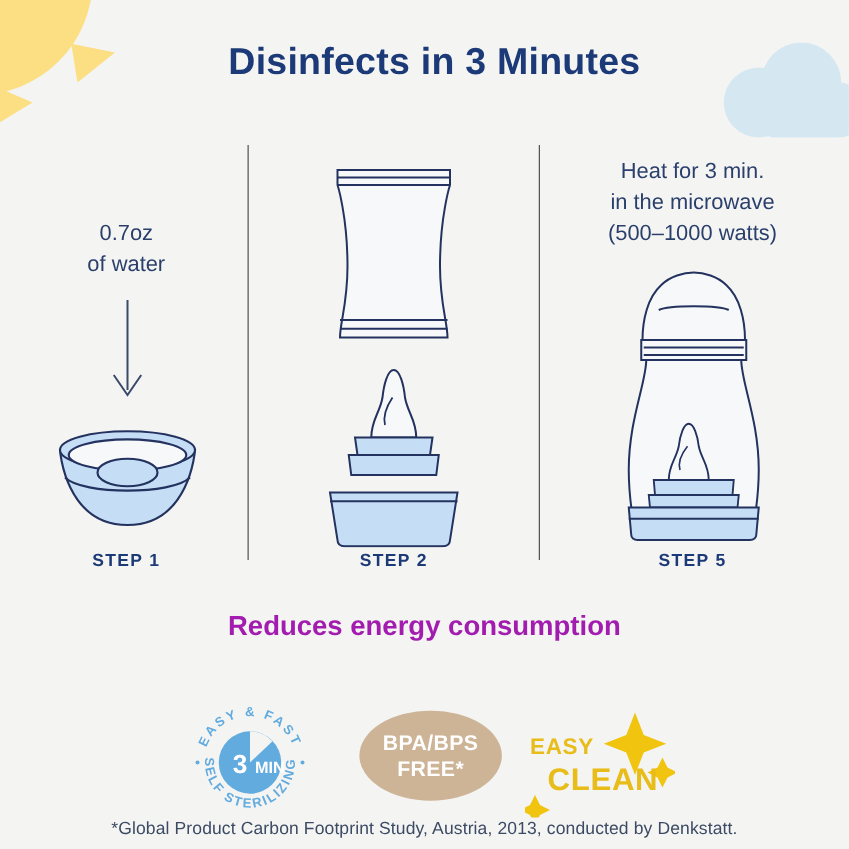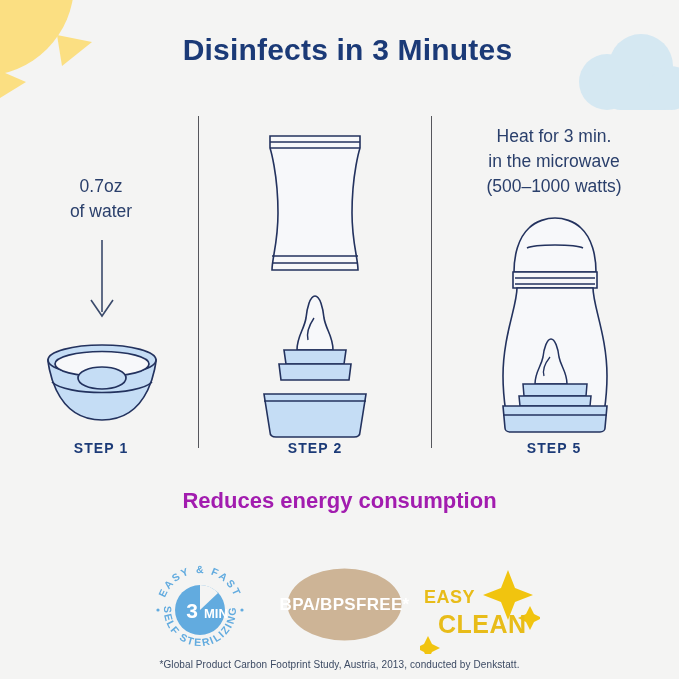--- a/index.html
+++ b/index.html
@@ -49,35 +49,35 @@
 
   
   .badges{position:absolute;top:562px;left:0;right:0;height:95px;}
   .badge{position:absolute;}
   .badge-3min{left:152px;top:0;}
   .badge-bpa{left:287px;top:5px;}
   .badge-clean{left:420px;top:0px;}
 
   .bpa-text{
     position:absolute;left:0;top:0;width:115px;height:75px;
-    display:flex;flex-direction:row;align-items:center;justify-content:center;
+    display:flex;flex-direction:column;align-items:center;justify-content:center;
     color:#ffffff;font-size:17px;font-weight:bold;line-height:21px;letter-spacing:.3px;
     pointer-events:none;
   }
   .clean-text{
     position:absolute;left:4px;top:22px;
     color:#e8bc19;font-weight:bold;line-height:27px;letter-spacing:.5px;
   }
   .clean-text .l1{font-size:18px;display:block;}
   .clean-text .l2{font-size:25px;display:block;margin-left:14px;}
 
   
   .footnote{
     position:absolute;bottom:9px;left:0;right:0;text-align:center;
-    font-size:10px;color:#3c4a63;letter-spacing:.1px;
+    font-size:14px;color:#3c4a63;letter-spacing:.1px;
   }
 </style>
 </head>
 <body>
 
 <div class="stage">
 
   <svg width="175" height="175" style="position:absolute;left:-60px;top:-58px;">
     <circle cx="42" cy="42" r="92" fill="#fbdf82"></circle>
     <polygon points="148,4 178,28 140,44" fill="#fbdf82"></polygon>

